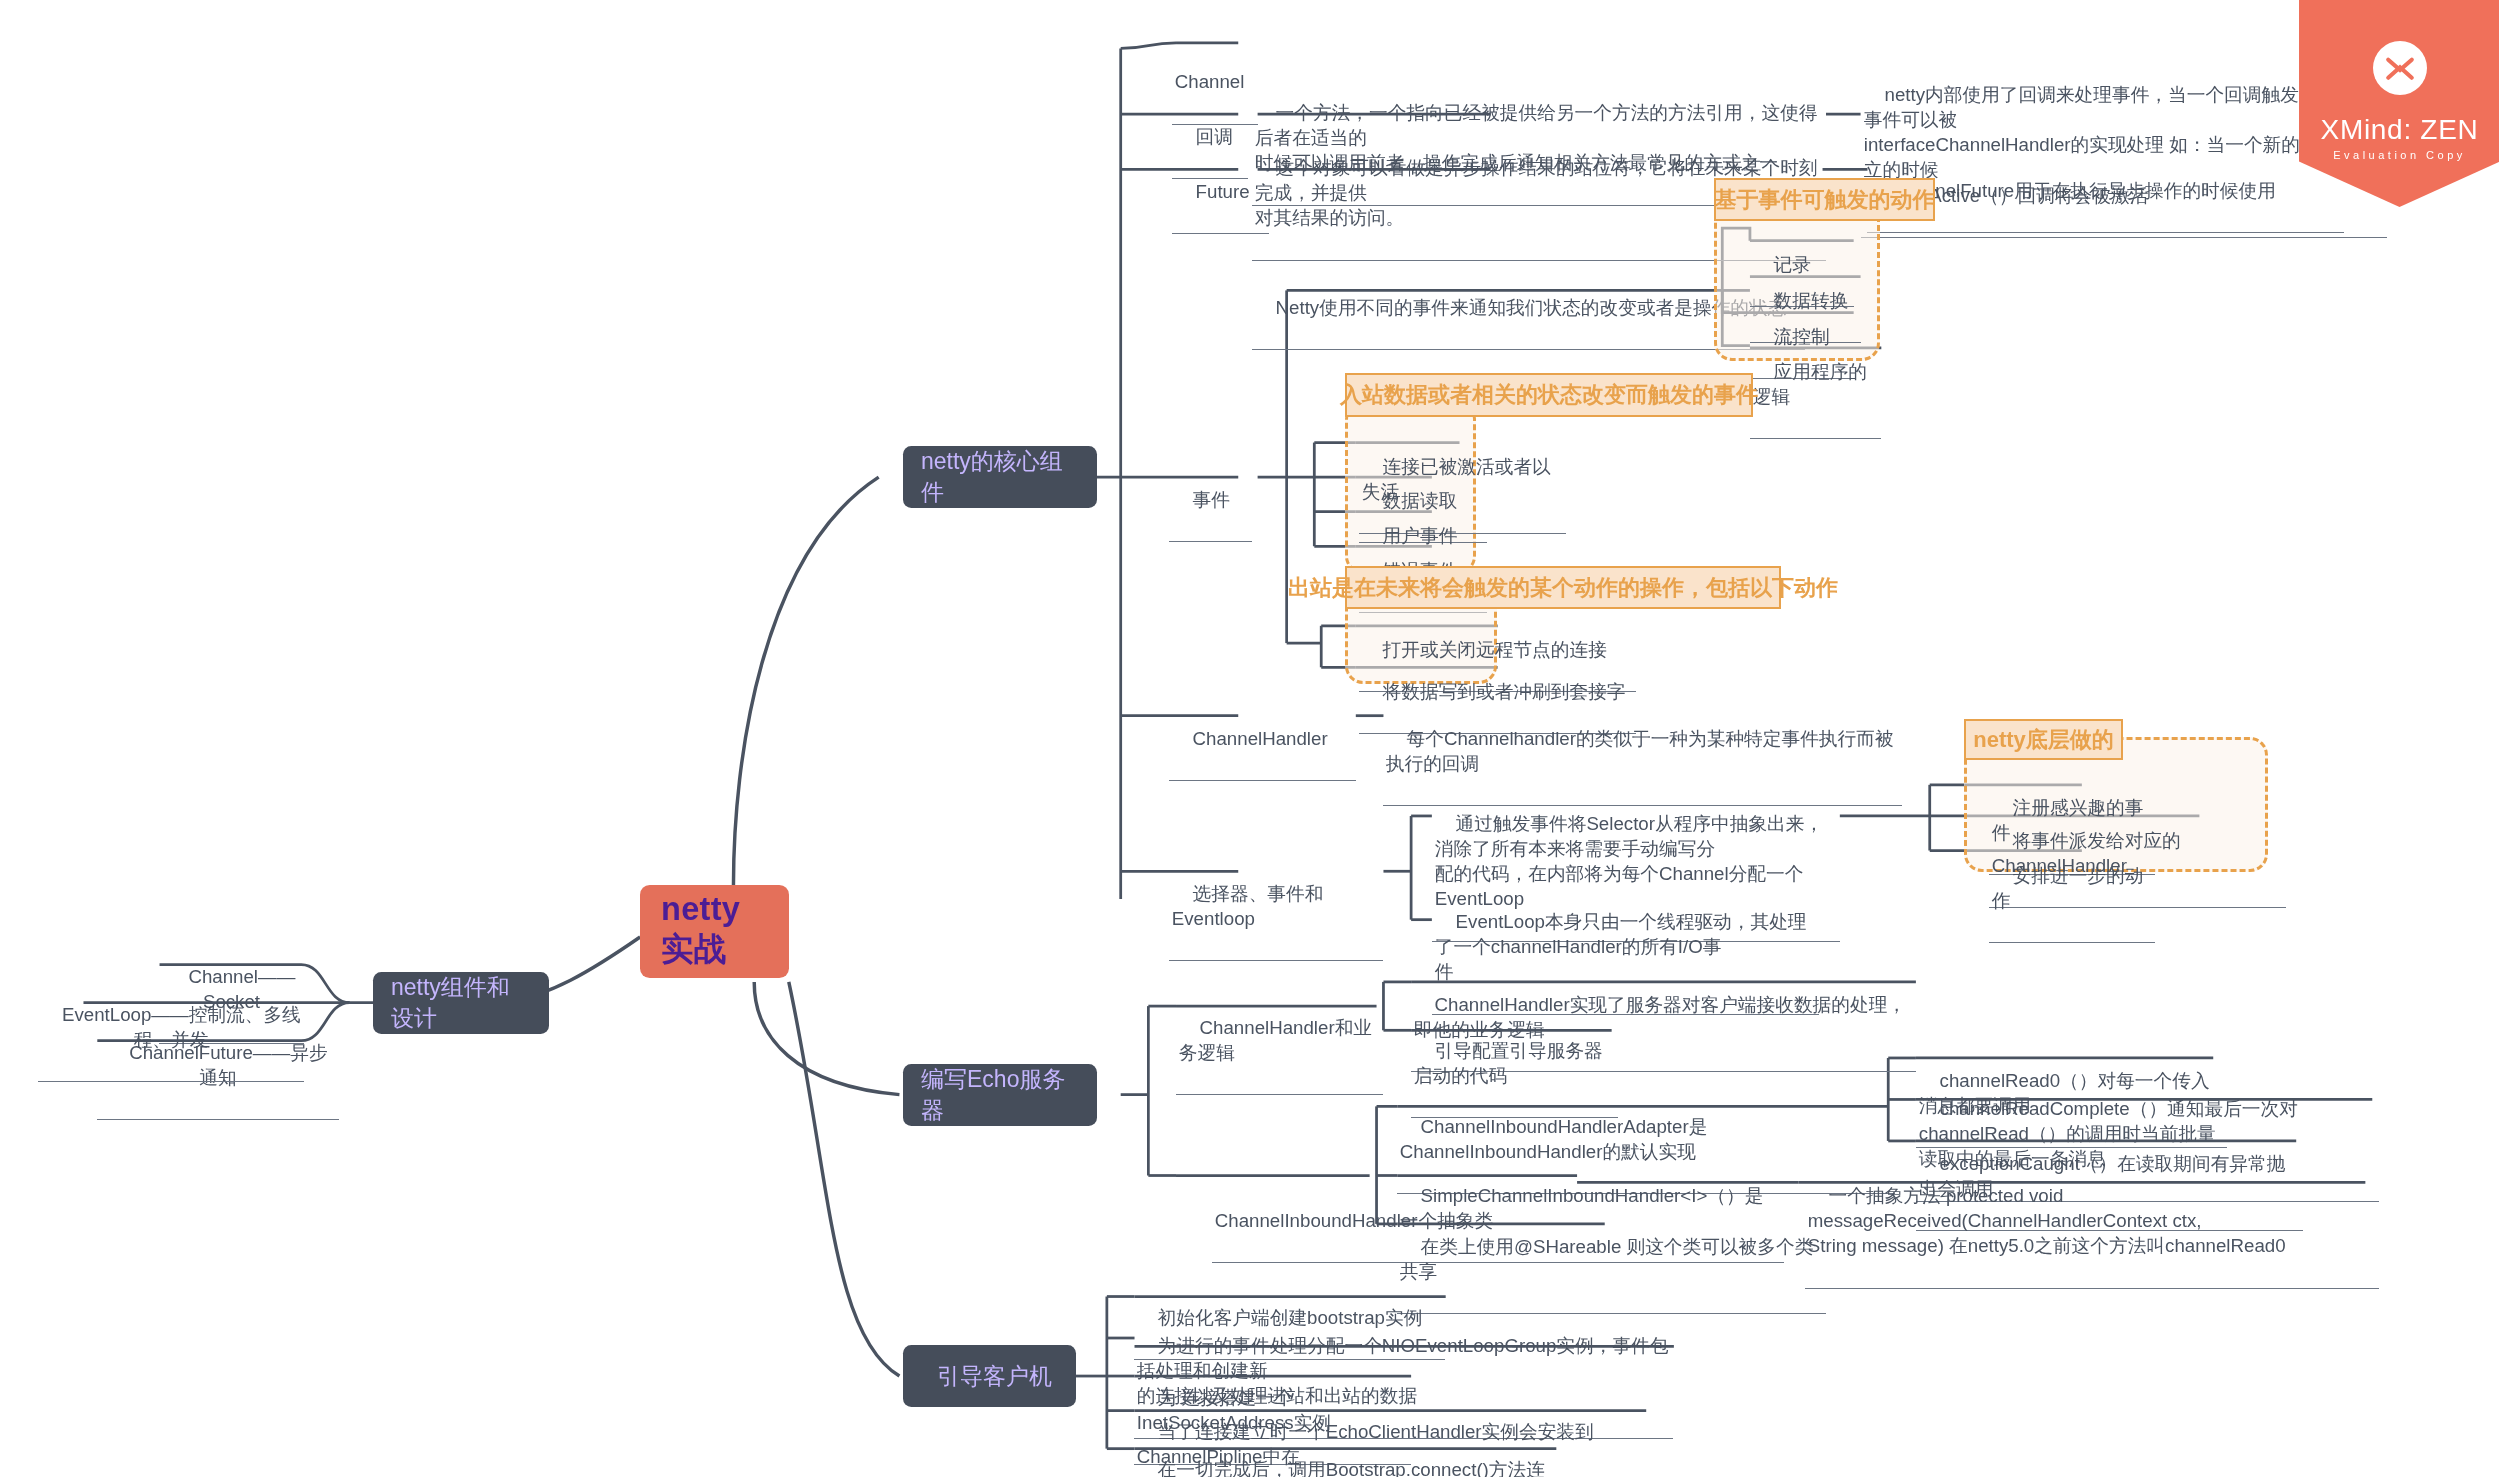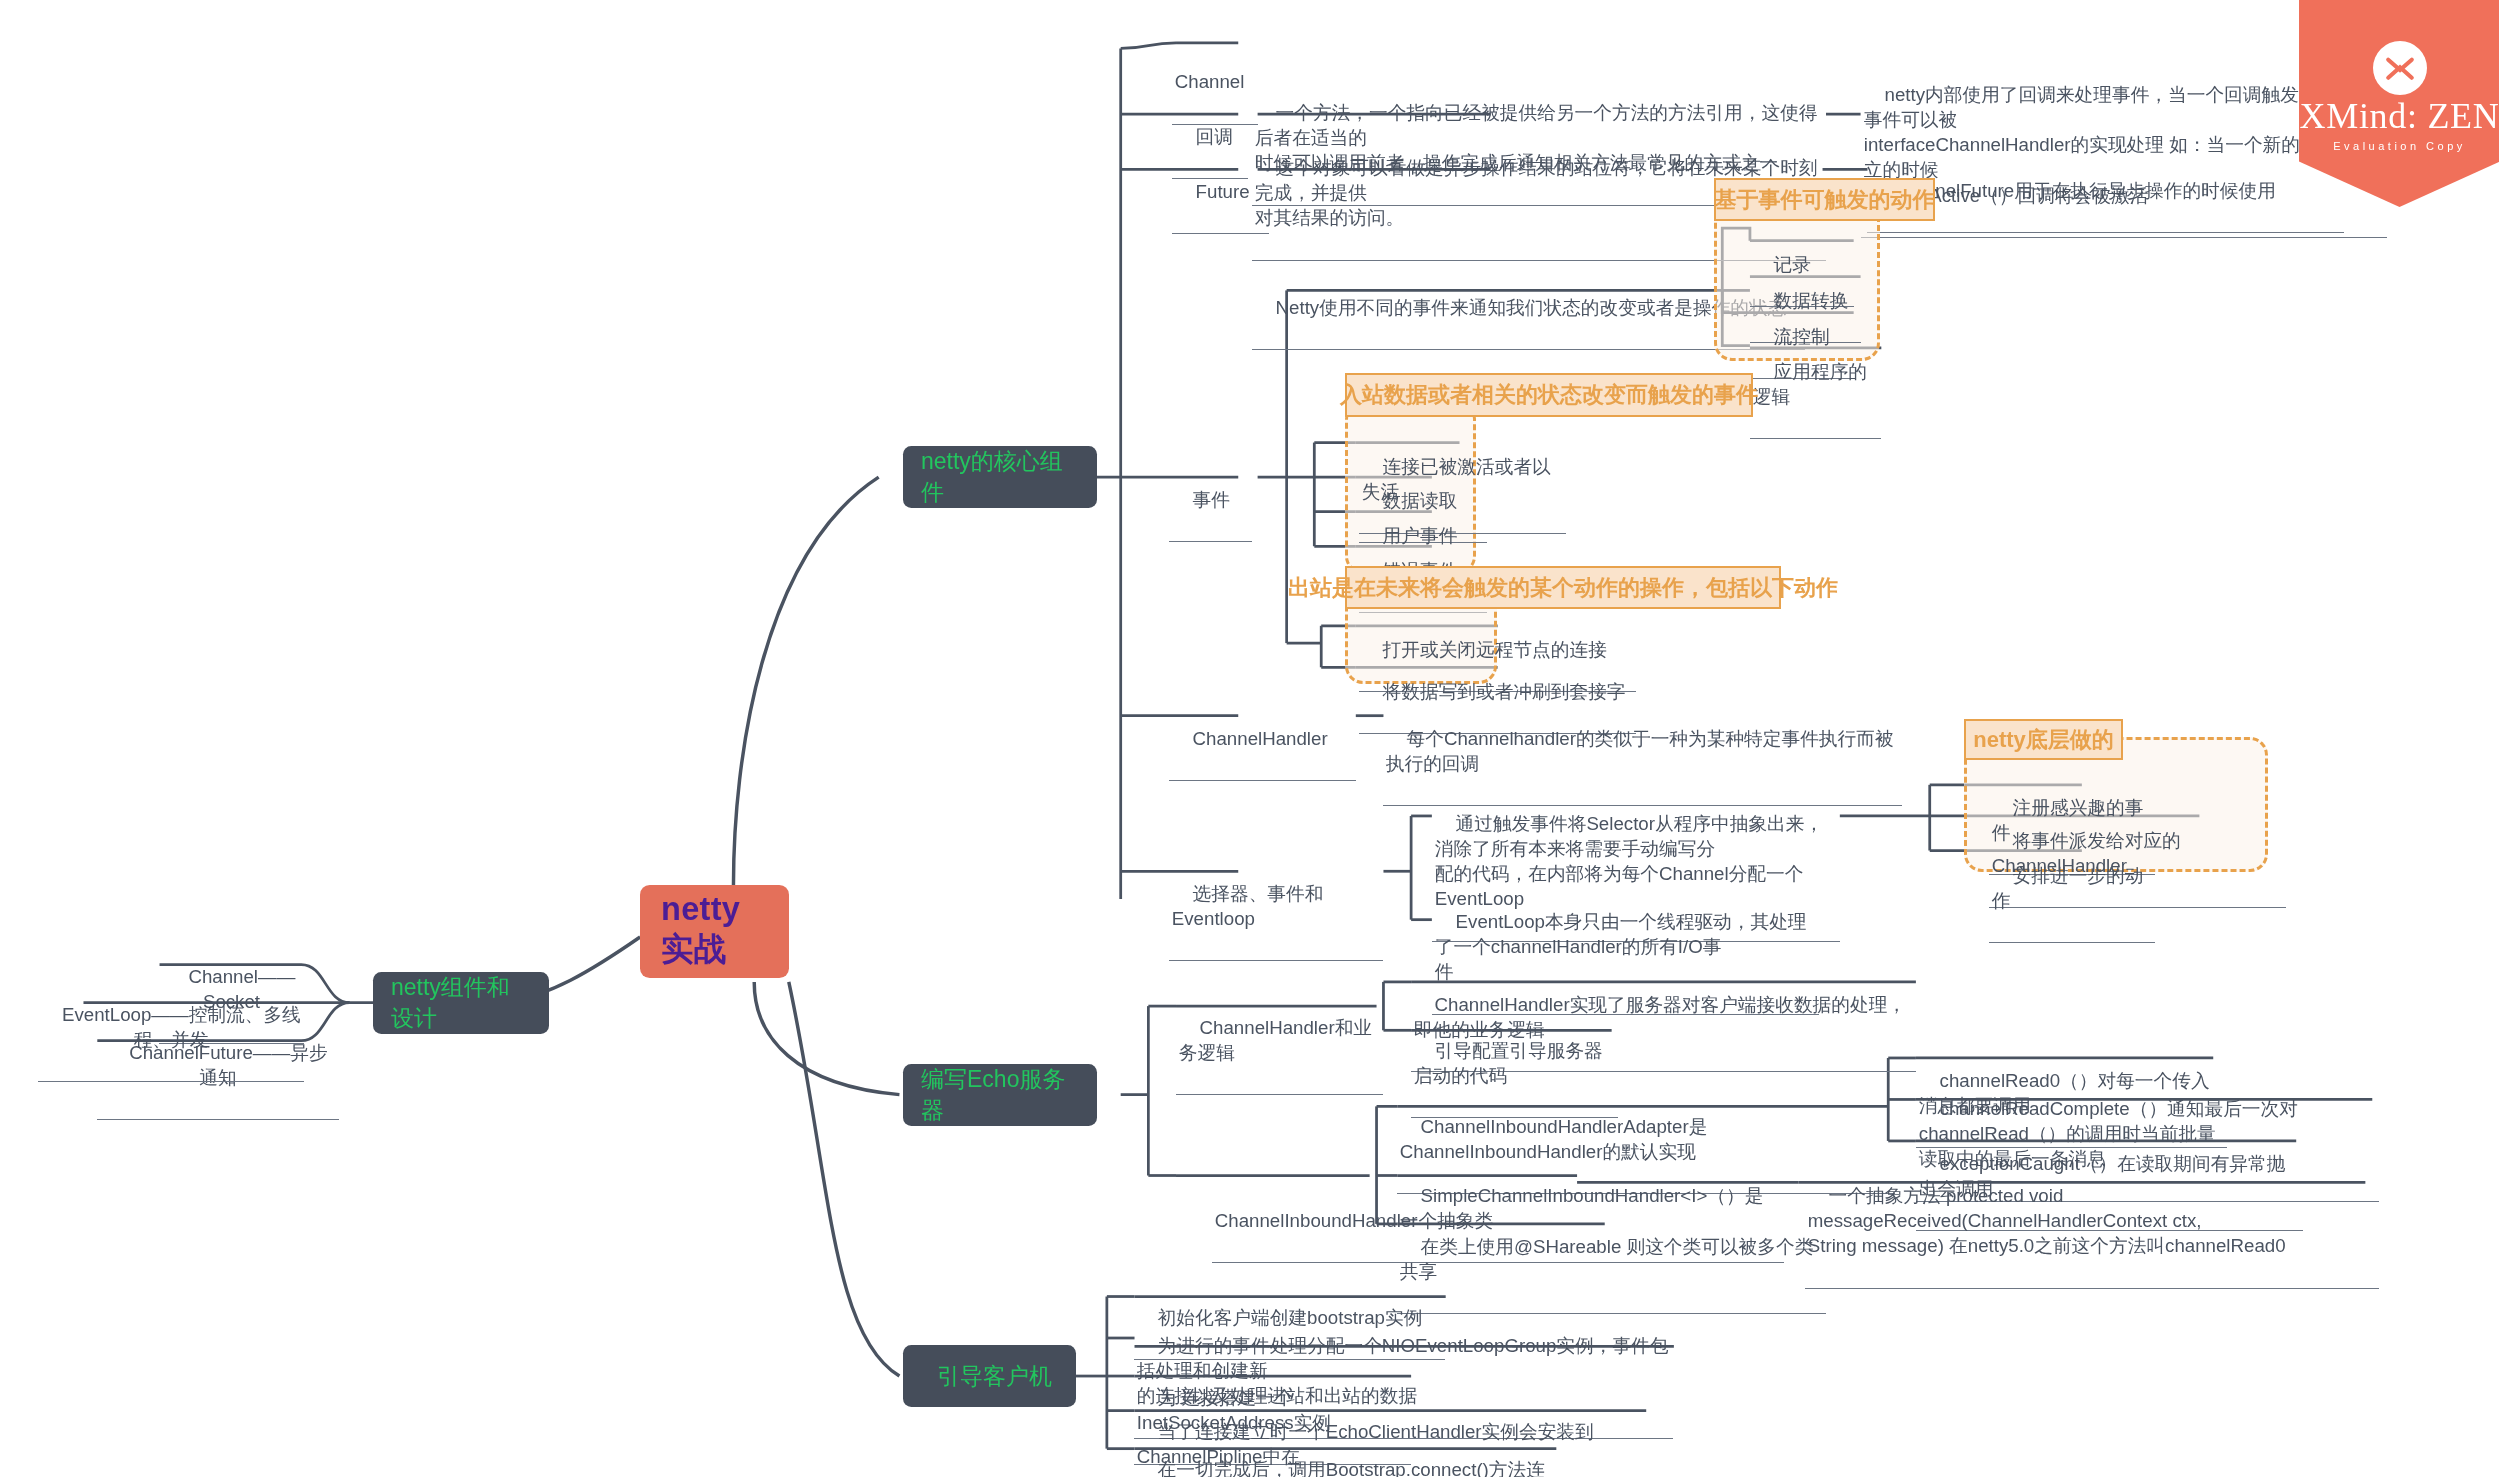--- a/index.html
+++ b/index.html
@@ -14,21 +14,21 @@
   
   .node{position:absolute;box-sizing:border-box;}
 
   .root-node{
     background:#E4705A;color:#4c1d95;border-radius:9.7px;
     font-size:32.5px;font-weight:bold;letter-spacing:0.3px;
     display:flex;align-items:center;justify-content:center;
     padding:18px 21px;
   }
   .main-node{
-    background:#454D5A;color:#22c55e;border-radius:8.3px;
+    background:#454D5A;color:#c4b5fd;border-radius:8.3px;
     font-size:23px;
     display:flex;align-items:center;justify-content:center;
     padding:0 18px;
   }
   .leaf{
     color:#4a5361;font-size:18.7px;line-height:1.35;
     border-bottom:1.7px solid #6d7684;
     padding:1.4px 2.8px 4.1px 2.8px;white-space:pre-wrap;
   }
   .leaf.nb{border-bottom:none;}
@@ -50,21 +50,21 @@
     position:absolute;right:0;top:0;width:201px;height:207px;
     background:#F0705A;
     clip-path:polygon(0 0,100% 0,100% 78%,50% 100%,0 78%);
     color:#fff;text-align:center;z-index:40;
   }
   .wm-circle{
     width:54px;height:54px;border-radius:50%;background:#fff;
     margin:41px auto 0;position:relative;
   }
   .wm-x{position:absolute;left:0;top:0;width:54px;height:54px;}
-  .wm-brand{font-size:36px;letter-spacing:0.7px;margin-top:0;font-weight:300;font-family:Liberation Serif, serif;}
+  .wm-brand{font-size:28px;letter-spacing:0.7px;margin-top:19px;font-weight:300;}
   .wm-sub{font-size:11px;letter-spacing:3.5px;margin-top:2.8px;}
 </style>
 </head>
 <body>
 
 <div id="canvas">
 
   <svg class="lines" viewBox="0 0 3614 2136">
     <g fill="none" stroke="#4a5361" stroke-width="5">
 

